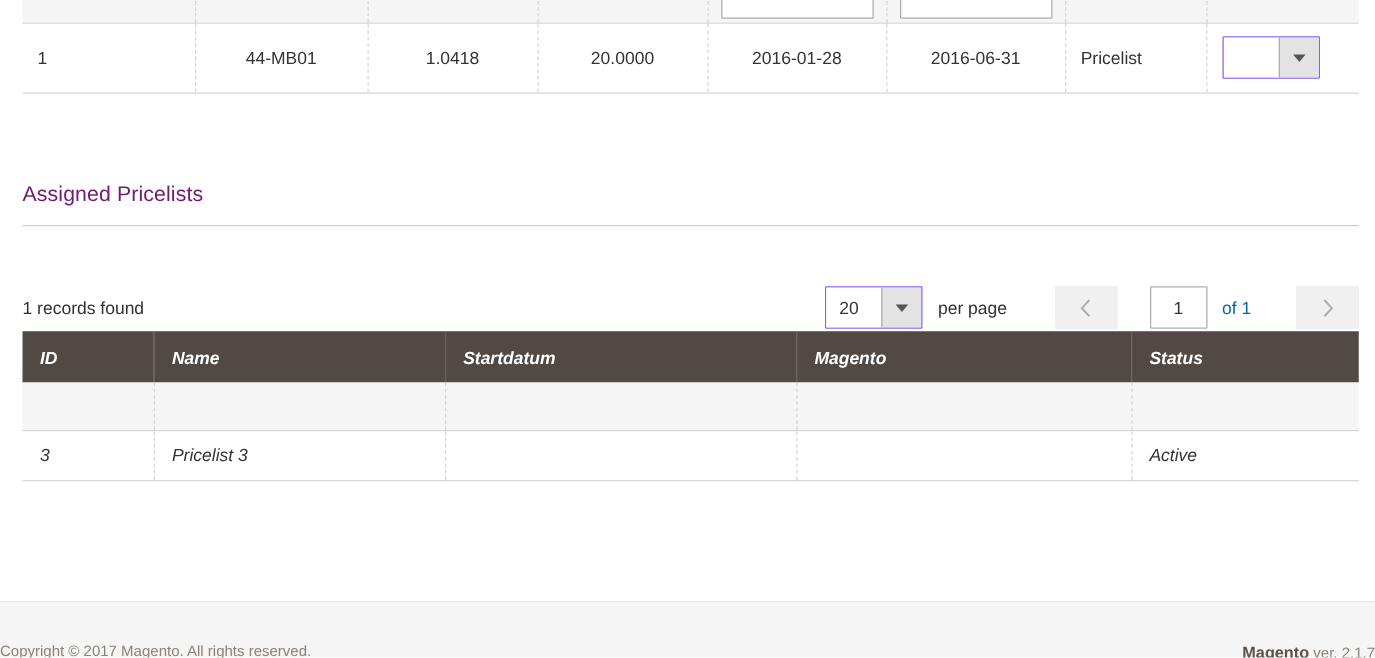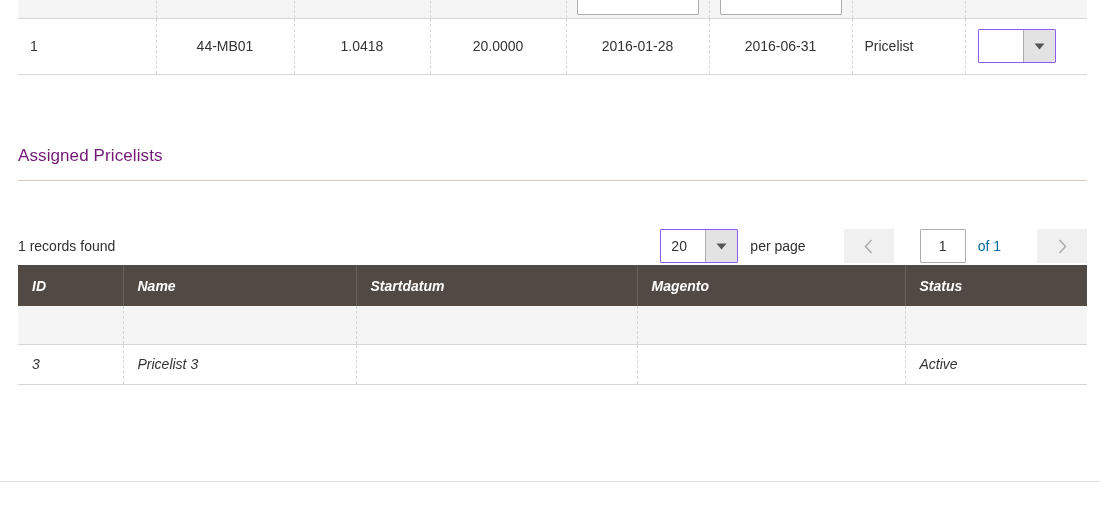--- a/index.html
+++ b/index.html
@@ -391,14 +391,22 @@
         <td>3</td>
         <td>Pricelist 3</td>
         <td></td>
         <td></td>
         <td>Active</td>
       </tr>
     </tbody>
   </table>
 
   <div class="footer-divider"></div>
+  <div class="footer">
+    <div class="footer-inner">
+      <span class="footer-copy">Copyright © 2017 Magento. All rights reserved.</span>
+      <span class="footer-ver">
+        <span class="brand">Magento</span><span> ver. 2.1.7</span>
+      </span>
+    </div>
+  </div>
 
 </div>
 
 </body></html>

